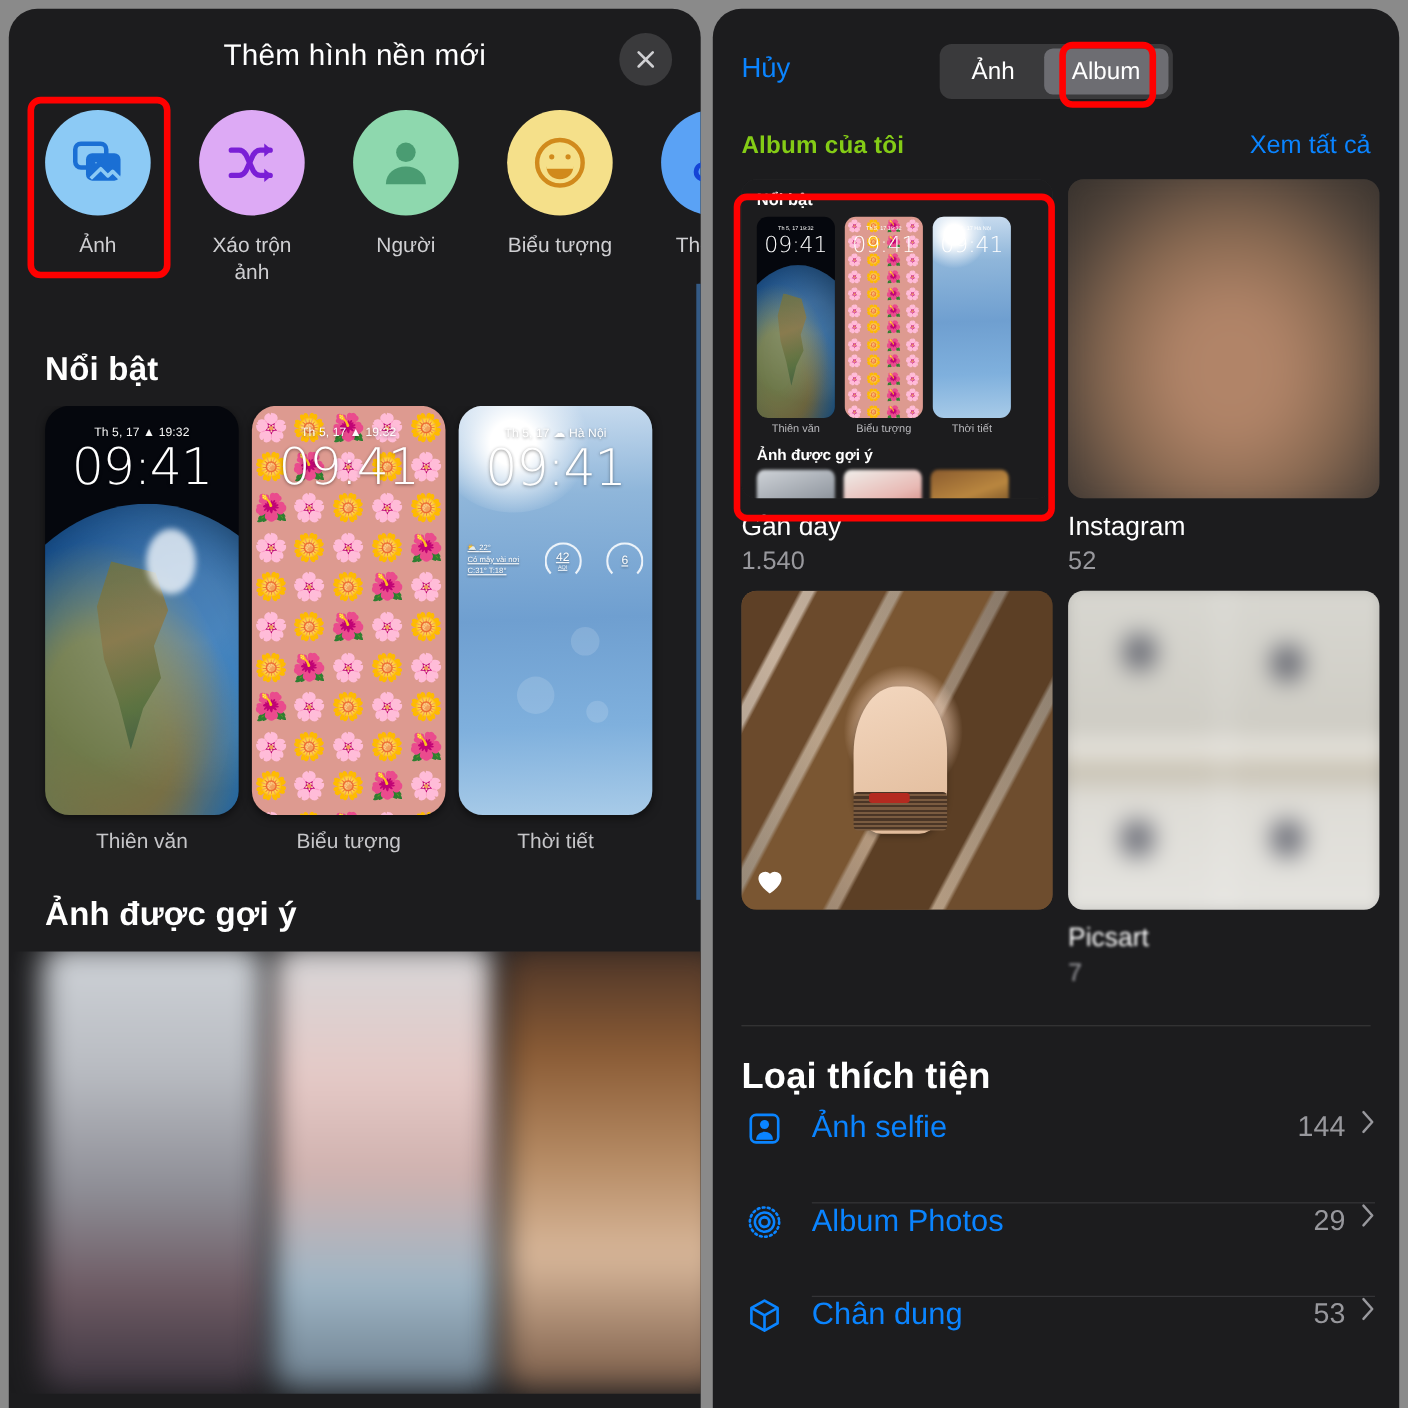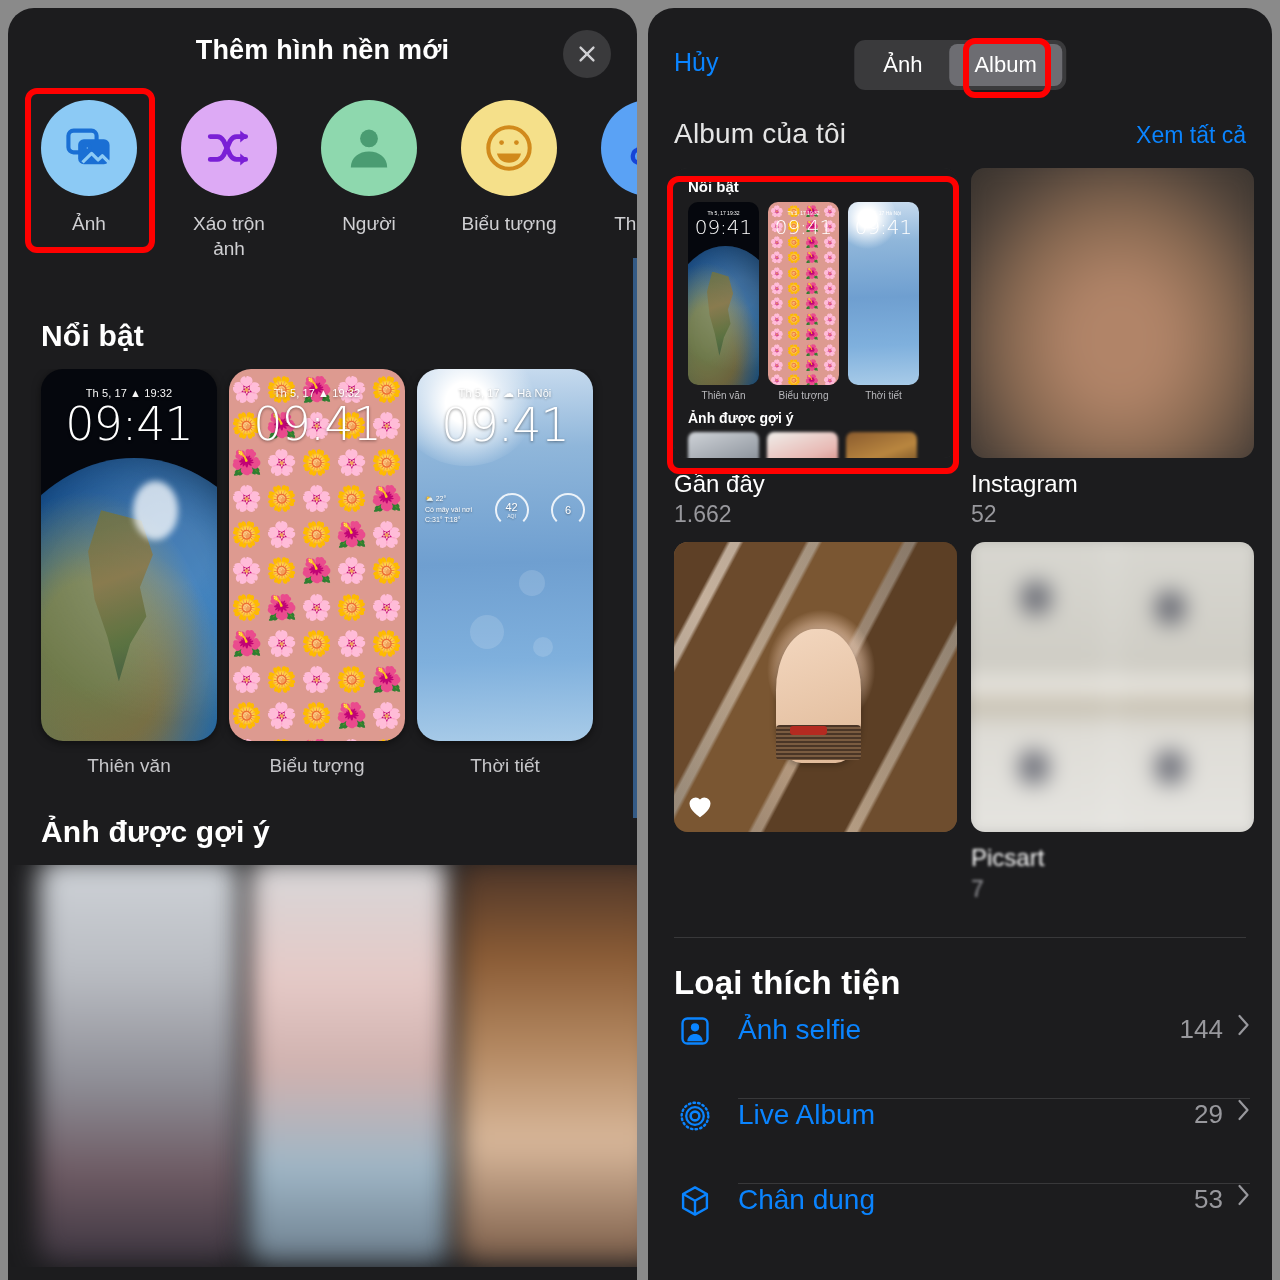--- a/index.html
+++ b/index.html
@@ -12,21 +12,21 @@
 
   
   .panel{position:absolute;top:8px;height:1272px;background:#1c1c1e;overflow:hidden;}
   #panel-left{left:8px;width:629px;border-top-left-radius:26px;border-top-right-radius:26px;}
   #panel-right{left:648px;width:624px;border-top-left-radius:26px;border-top-right-radius:26px;}
 
   
   .lp-header{position:relative;height:92px;}
   .lp-title{
     position:absolute;left:0;right:0;top:27px;text-align:center;
-    font-size:27px;font-weight:bold;color:#fff;letter-spacing:.2px;
+    font-size:27px;font-weight:normal;color:#fff;letter-spacing:.2px;
   }
   .close-btn{
     position:absolute;right:26px;top:22px;width:48px;height:48px;border-radius:50%;
     background:#3a3a3c;display:flex;align-items:center;justify-content:center;cursor:pointer;
   }
   .close-btn svg{width:22px;height:22px;}
 
   .cat-row{position:relative;height:185px;padding-left:33px;display:flex;gap:44px;overflow:hidden;}
   .cat{width:96px;flex:0 0 96px;display:flex;flex-direction:column;align-items:center;cursor:pointer;}
   .cat-circle{width:96px;height:96px;border-radius:50%;display:flex;align-items:center;justify-content:center;}
@@ -82,21 +82,21 @@
   }
   .wp-weather .bokeh{position:absolute;border-radius:50%;background:rgba(255,255,255,.14);}
 
   
   .lock{position:absolute;left:0;right:0;top:18px;text-align:center;color:#fff;
     text-shadow:0 1px 3px rgba(0,0,0,.45);}
   .lock .date{font-size:11px;font-weight:500;letter-spacing:.1px;opacity:.97;}
   .lock .time{font-size:46px;font-weight:300;letter-spacing:-1px;line-height:1.08;margin-top:1px;
     font-family:"DejaVu Sans",sans-serif;}
   .wgt-row{position:absolute;left:8px;right:8px;top:124px;display:flex;align-items:center;
-    justify-content:space-between;color:#fff;text-shadow:0 1px 2px rgba(0,0,0,.4);}
+    justify-content:space-between;color:#fff;text-shadow:0 1px 2px rgba(0,0,0,.4);text-decoration:underline;}
   .wgt-left{font-size:7px;line-height:1.5;}
   .wgt-ring{width:34px;height:34px;border-radius:50%;border:2.5px solid rgba(255,255,255,.85);
     border-bottom-color:transparent;display:flex;align-items:center;justify-content:center;
     flex-direction:column;font-size:11px;}
   .wgt-ring small{font-size:5px;opacity:.85;}
 
   
   .sug-row{display:flex;gap:14px;padding-left:33px;height:402px;overflow:hidden;}
   .sug-card{flex:0 0 196px;height:392px;border-radius:18px;overflow:hidden;filter:blur(13px);transform:scale(1.03);}
   .sug-a{background:linear-gradient(180deg,#cfd3d8 0%,#b9bcc2 28%,#8e8e96 55%,#6d5a63 78%,#3d3540 100%);}
@@ -111,21 +111,21 @@
   .rp-cancel{position:absolute;left:26px;top:40px;font-size:25px;color:#0a84ff;cursor:pointer;}
   .seg{
     position:absolute;left:50%;transform:translateX(-50%);top:32px;
     background:#3a3a3c;border-radius:11px;padding:4px;display:flex;gap:2px;
   }
   .seg-item{padding:8px 25px;border-radius:8px;font-size:22px;color:#fff;cursor:pointer;}
   .seg-item.active{background:#6d6d72;}
 
   .rp-sec-head{display:flex;align-items:baseline;justify-content:space-between;
     padding:14px 26px 18px 26px;}
-  .rp-sec-title{font-size:28px;font-weight:normal;color:#e5e5e5;letter-spacing:.2px;}
+  .rp-sec-title{font-size:22px;font-weight:bold;color:#84cc16;letter-spacing:.2px;}
   .rp-seeall{font-size:23px;color:#0a84ff;cursor:pointer;}
 
   .alb-grid{display:grid;grid-template-columns:repeat(2,283px);gap:14px 14px;padding:0 26px;
     justify-content:start;}
   .alb{width:283px;}
   .alb-thumb{position:relative;width:283px;height:290px;border-radius:14px;overflow:hidden;background:#2c2c2e;}
   .alb-name{margin-top:11px;font-size:24px;color:#fff;line-height:1.22;}
   .alb-count{margin-top:2px;font-size:23px;color:#98989d;line-height:1.22;}
   .alb-name.blurry,.alb-count.blurry{filter:blur(1.6px);}
 
@@ -486,21 +486,21 @@
             </div>
             <div class="n-sug-title">Ảnh được gợi ý</div>
             <div class="n-sug-row">
               <div class="n-sug" style="background:linear-gradient(160deg,#cfd3d8,#9aa0a8 60%,#6f757d);"></div>
               <div class="n-sug" style="background:linear-gradient(160deg,#efeeea,#e8b9b4 55%,#c9736a);"></div>
               <div class="n-sug" style="background:linear-gradient(160deg,#8a5b2e,#b9863f 50%,#4e3318);"></div>
             </div>
           </div>
         </div>
         <div class="alb-name">Gần đây</div>
-        <div class="alb-count">1.662</div>
+        <div class="alb-count">1.540</div>
       </div>
 
       <div class="alb">
         <div class="alb-thumb">
           <div class="ig-blur"></div>
         </div>
         <div class="alb-name">Instagram</div>
         <div class="alb-count">52</div>
       </div>
 
@@ -551,21 +551,21 @@
       <div class="media-sep"></div>
 
       <div class="media-row">
         <div class="media-icon">
           <svg width="34" height="34" viewBox="0 0 24 24" fill="none" stroke="#0a84ff">
             <circle cx="12" cy="12" r="3.1" stroke-width="1.8"></circle>
             <circle cx="12" cy="12" r="6.2" stroke-width="1.6"></circle>
             <circle cx="12" cy="12" r="9.4" stroke-width="1.7" stroke-dasharray="1.1 2.2" stroke-linecap="round"></circle>
           </svg>
         </div>
-        <div class="media-label">Live Album</div>
+        <div class="media-label">Album Photos</div>
         <div class="media-count">29</div>
         <svg class="chev" viewBox="0 0 12 22" fill="none" stroke="#98989d" stroke-width="2.2" stroke-linecap="round" stroke-linejoin="round">
             <polyline points="2,2 10,11 2,20"></polyline>
           </svg>
       </div>
       <div class="media-sep"></div>
 
       <div class="media-row">
         <div class="media-icon">
           <svg width="34" height="34" viewBox="0 0 24 24" fill="none" stroke="#0a84ff" stroke-width="1.7" stroke-linejoin="round">

